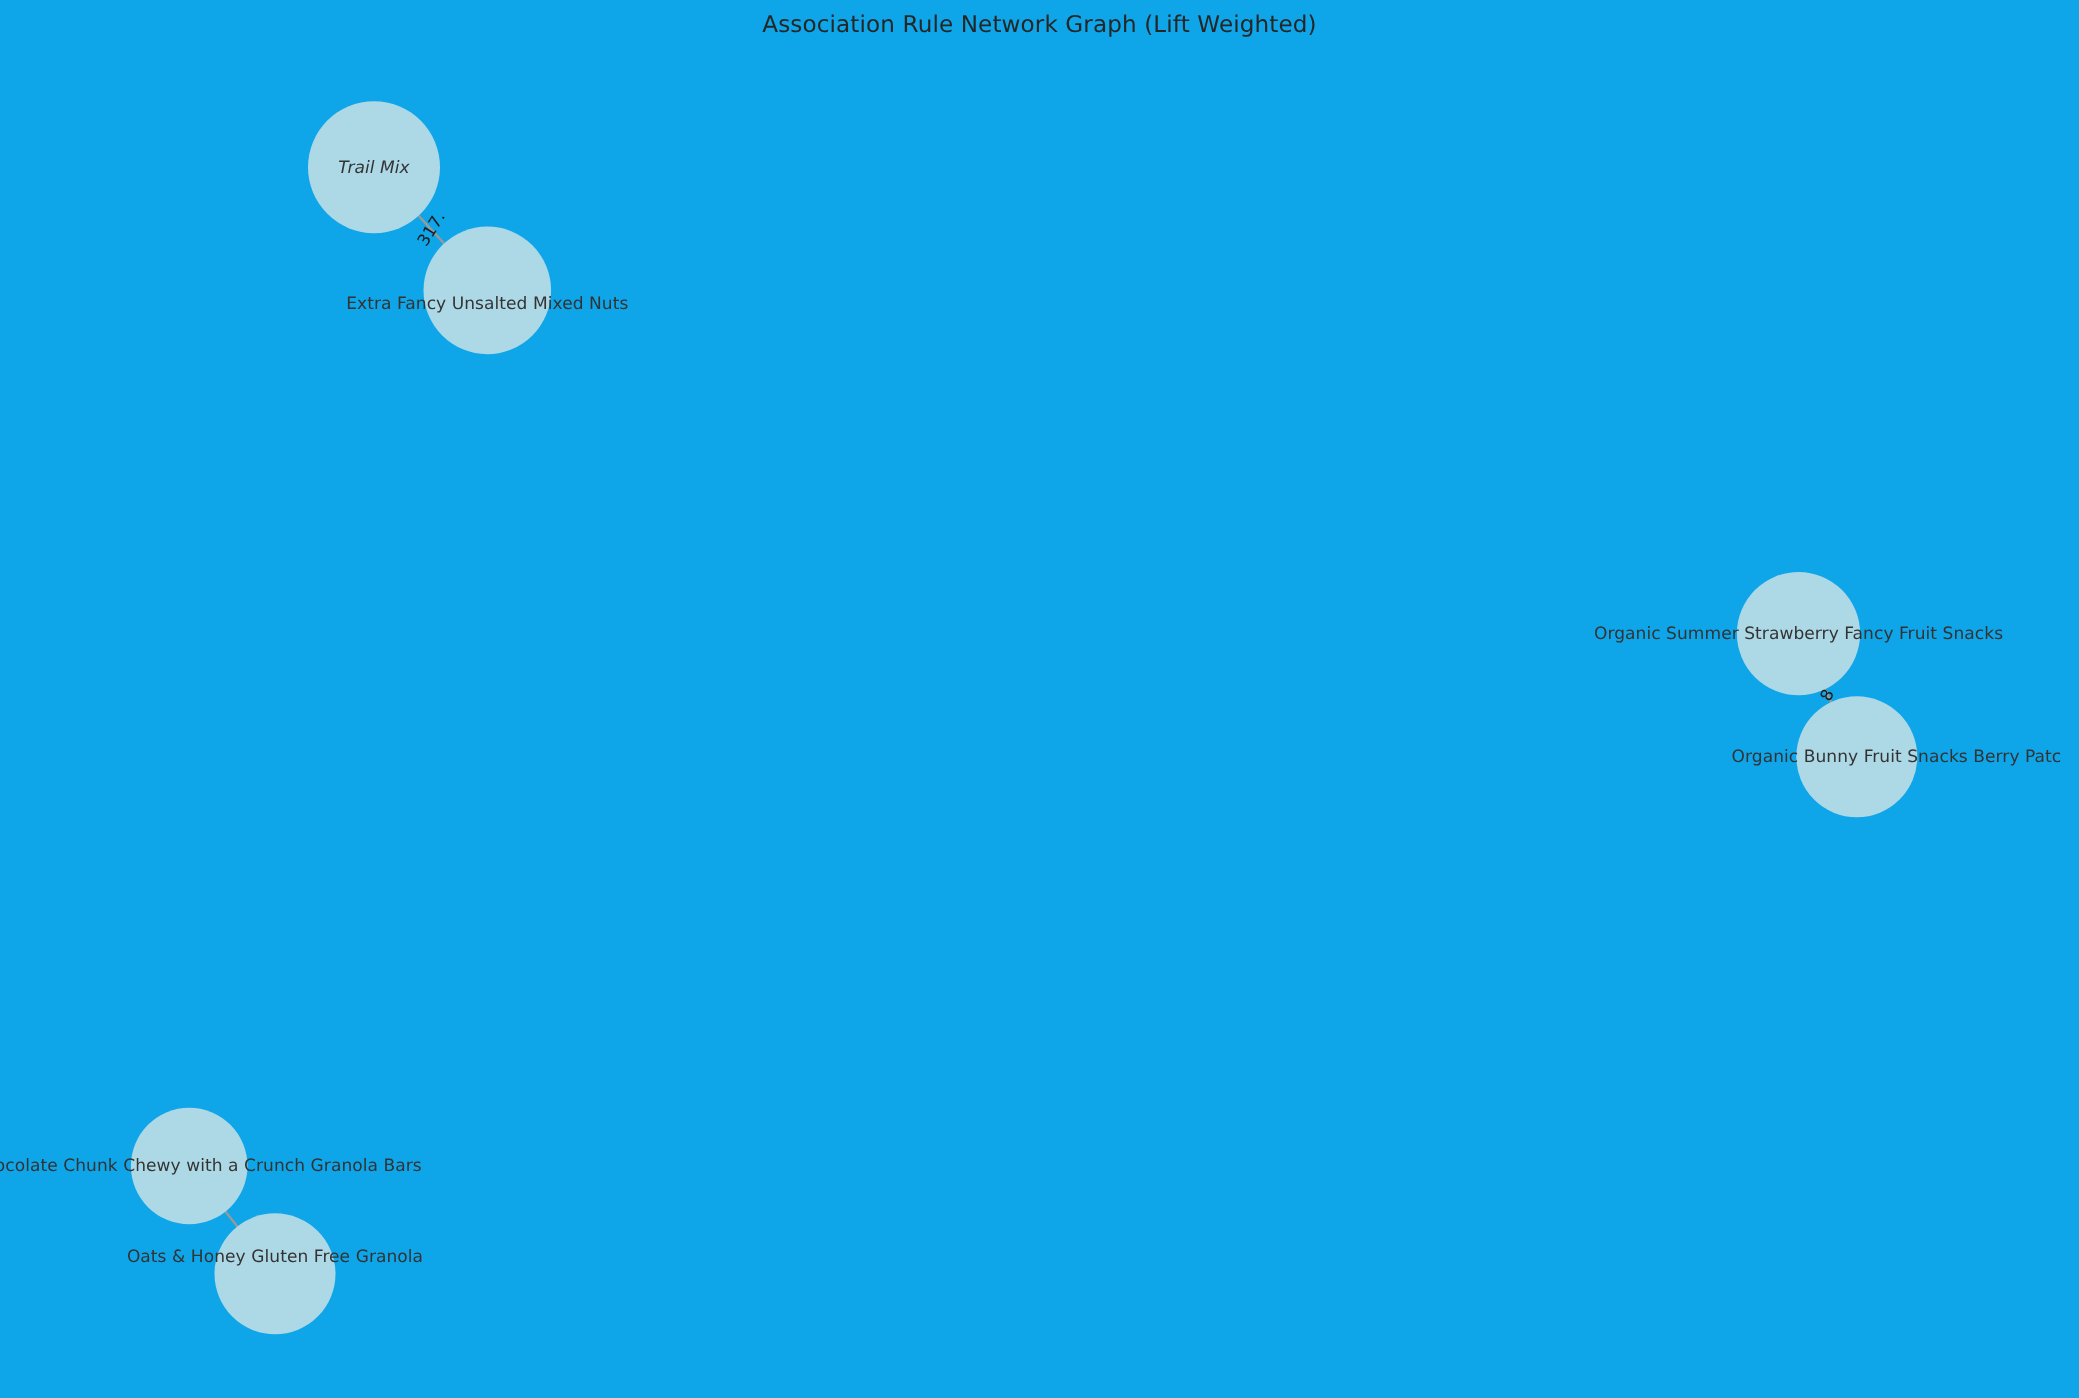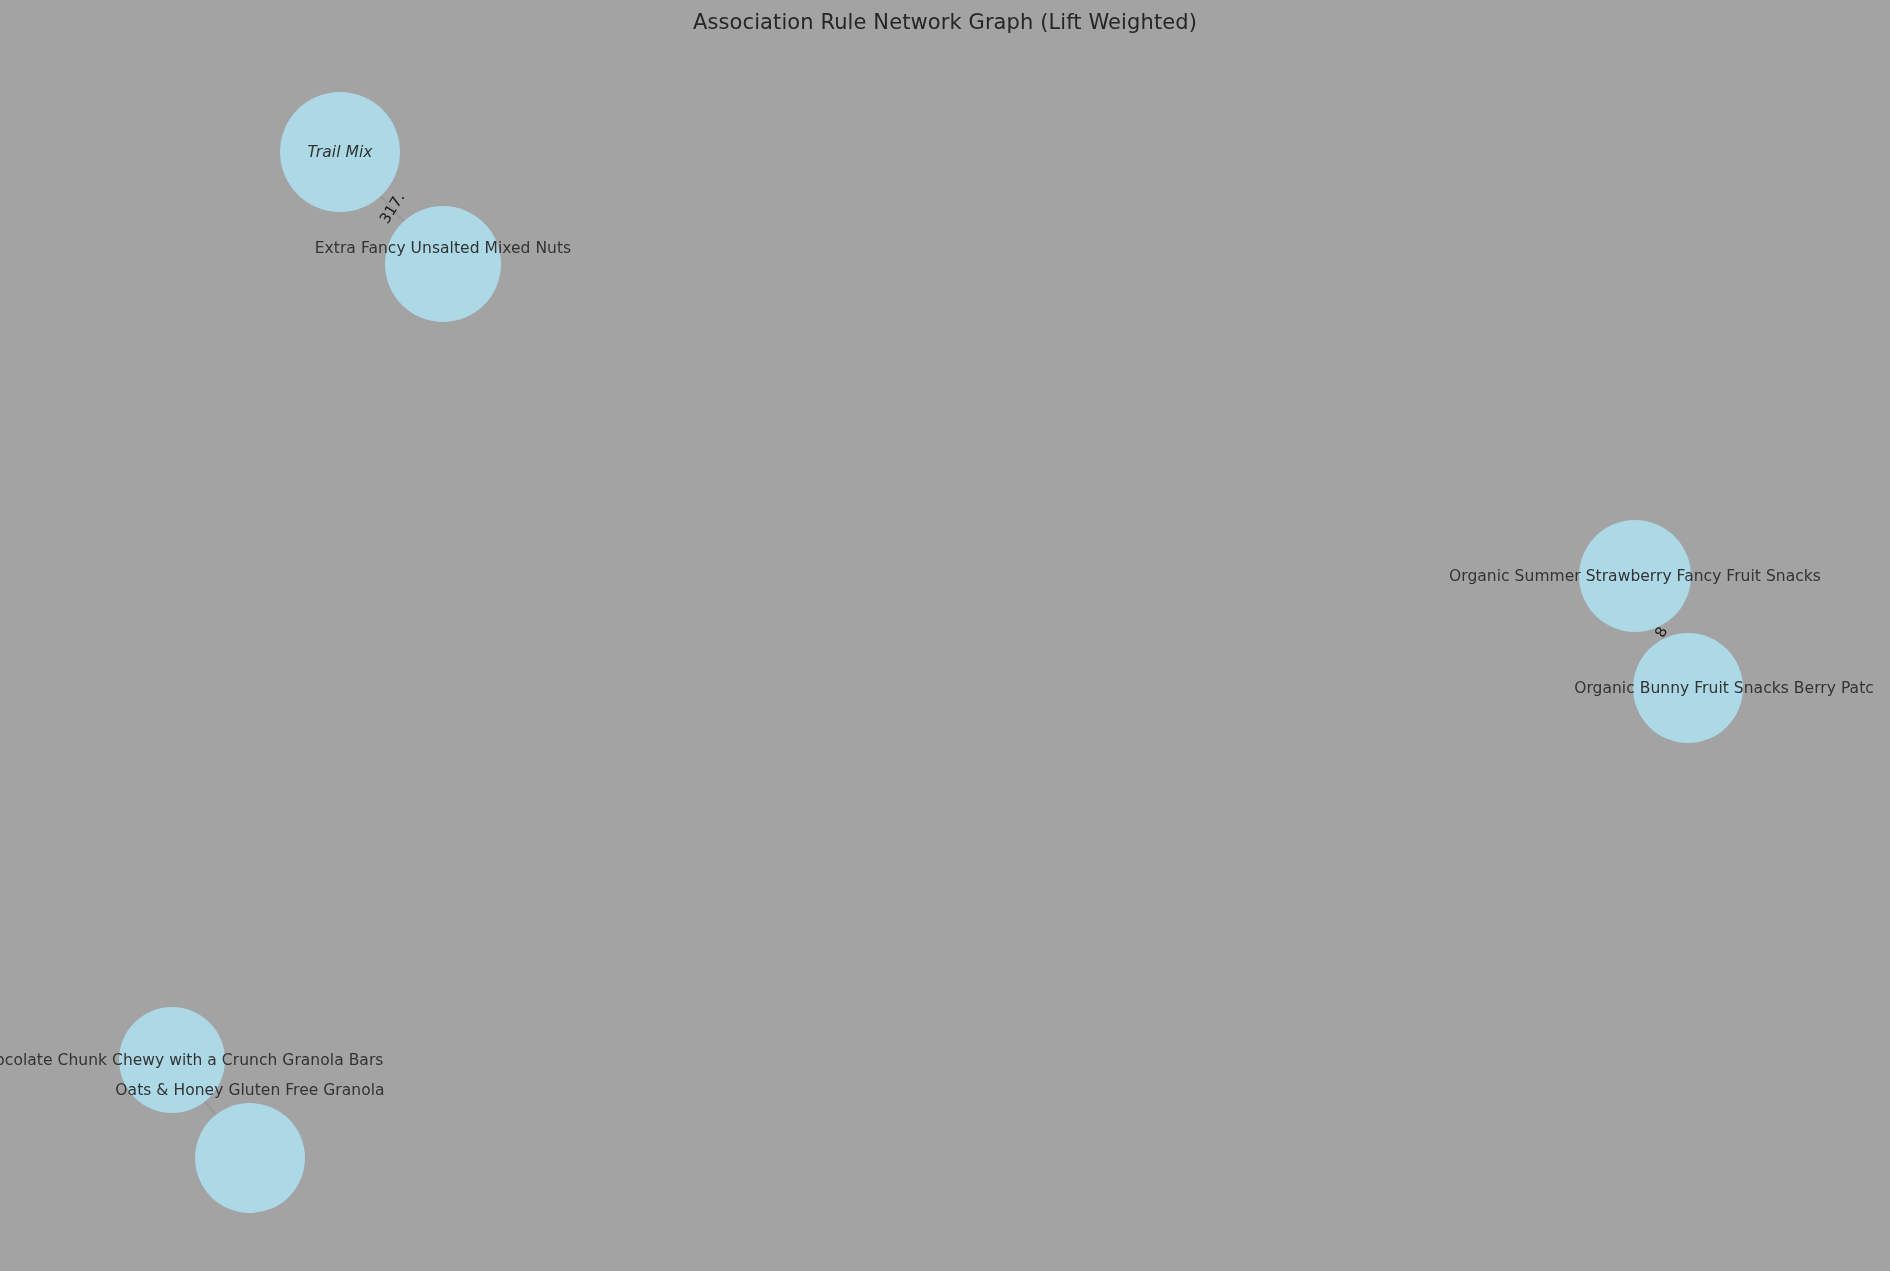--- a/index.html
+++ b/index.html
@@ -7,21 +7,21 @@
     padding: 0;
     background: #ffffff;
   }
   body {
     font-family: "DejaVu Sans", "Liberation Sans", sans-serif;
   }
   #figure {
     position: relative;
     width: 1890px;
     height: 1271px;
-    background: #a3a3a3;
+    background: #0ea5e9;
     overflow: hidden;
   }
   #chart-title {
     position: absolute;
     top: 10px;
     left: 0;
     width: 1890px;
     text-align: center;
     font-size: 21px;
     color: #262626;
@@ -71,20 +71,20 @@
         <circle cx="1688" cy="688" r="55" fill="#ADD8E6"></circle>
         <circle cx="172" cy="1060" r="53" fill="#ADD8E6"></circle>
         <circle cx="250" cy="1158" r="55" fill="#ADD8E6"></circle>
       </g>
   </svg>
 
   <div id="labels-layer">
       <div class="edge-label" style="left: 392px; top: 208px; color: rgb(26, 26, 26); transform: translate(-50%, -50%) rotate(-58deg);">317.</div>
       <div class="edge-label" style="left: 1661px; top: 632px; color: rgb(26, 26, 26); transform: translate(-50%, -50%) rotate(-64deg);">8</div>
       <div class="node-label" style="left: 340px; top: 152px; color: rgb(51, 51, 51); font-style: italic;">Trail Mix</div>
-      <div class="node-label" style="left: 443px; top: 248px; color: rgb(51, 51, 51);">Extra Fancy Unsalted Mixed Nuts</div>
+      <div class="node-label" style="left: 443px; top: 276px; color: rgb(51, 51, 51);">Extra Fancy Unsalted Mixed Nuts</div>
       <div class="node-label" style="left: 1635px; top: 576px; color: rgb(51, 51, 51);">Organic Summer Strawberry Fancy Fruit Snacks</div>
       <div class="node-label" style="left: 1688px; top: 688px; color: rgb(51, 51, 51); margin-left: 36px;">Organic Bunny Fruit Snacks Berry Patc</div>
       <div class="node-label" style="left: 172px; top: 1060px; color: rgb(51, 51, 51);">k Chocolate Chunk Chewy with a Crunch Granola Bars</div>
-      <div class="node-label" style="left: 250px; top: 1090px; color: rgb(51, 51, 51);">Oats &amp; Honey Gluten Free Granola</div>
+      <div class="node-label" style="left: 250px; top: 1142px; color: rgb(51, 51, 51);">Oats &amp; Honey Gluten Free Granola</div>
     </div>
 
 </div>
 
 </body></html>

